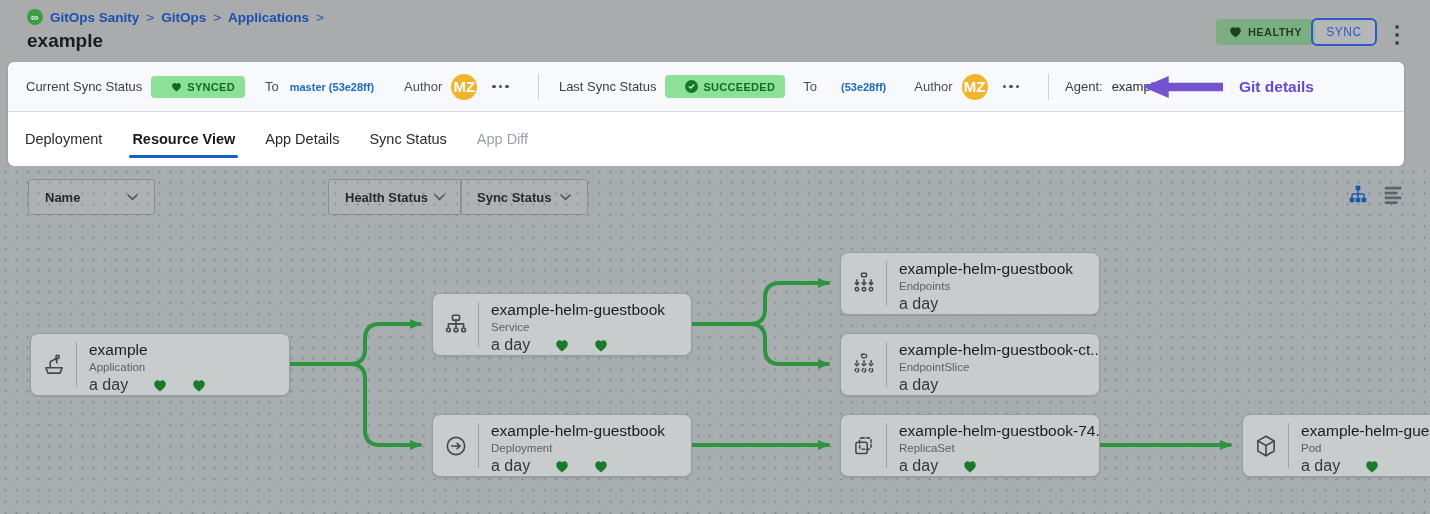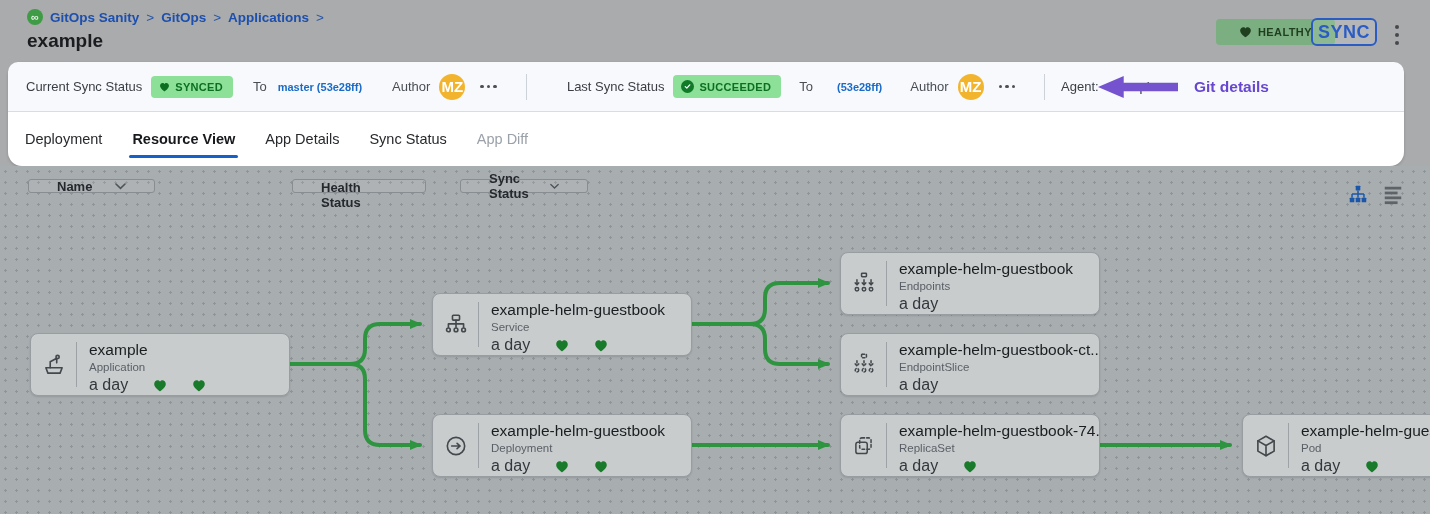--- a/index.html
+++ b/index.html
@@ -6,29 +6,29 @@
   body { font-family: "Liberation Sans", sans-serif; }
   .app { position: relative; width: 1430px; height: 514px; background: #a9abac; overflow: hidden; }
 
   
   .breadcrumb { position: absolute; left: 27px; top: 9px; display: flex; align-items: center; gap: 7px; font-size: 13.5px; font-weight: 700; color: #1c4fae; }
   .crumb { cursor: pointer; }
   .crumb-sep { font-weight: 400; color: #2a56a8; }
   .gitops-logo { width: 16px; height: 16px; border-radius: 50%; background: #3f9b45; color: #e7f2e7; font-size: 11px; line-height: 16px; text-align: center; }
   .page-title { position: absolute; left: 27px; top: 30px; font-size: 19px; font-weight: 700; color: #1a1c1f; }
 
-  .healthy-badge { position: absolute; left: 1216px; top: 19px; height: 26px; padding: 0 23px; border-radius: 4px; background: #7bae80; color: #1f3f1f; display: flex; align-items: center; gap: 6px; font-size: 11px; font-weight: 700; letter-spacing: .4px; }
-  .sync-btn { position: absolute; left: 1311px; top: 18px; width: 66px; height: 28px; border: 2px solid #2b5cc4; border-radius: 6px; background: rgba(255,255,255,.14); color: #2b5cc4; font-size: 18px; font-weight: 700; letter-spacing: .5px; display: flex; align-items: center; justify-content: center; cursor: pointer; }
+  .healthy-badge { position: absolute; left: 1216px; top: 19px; height: 26px; padding: 0 13px; border-radius: 4px; background: #7bae80; color: #1f3f1f; display: flex; align-items: center; gap: 6px; font-size: 11px; font-weight: 700; letter-spacing: .4px; }
+  .sync-btn { position: absolute; left: 1311px; top: 18px; width: 66px; height: 28px; border: 2px solid #2b5cc4; border-radius: 6px; background: rgba(255,255,255,.14); color: #2b5cc4; font-size: 12px; font-weight: 400; letter-spacing: .5px; display: flex; align-items: center; justify-content: center; cursor: pointer; }
   .kebab-v { position: absolute; left: 1393px; top: 23px; display: flex; flex-direction: column; gap: 4px; cursor: pointer; padding: 2px; }
   .kebab-v i { width: 4px; height: 4px; border-radius: 50%; background: #45494d; }
 
   
-  .panel { position: absolute; left: 8px; top: 62px; width: 1396px; height: 104px; border-radius: 14px; background: #fff; box-shadow: 0 1px 3px rgba(0,0,0,.18); }
+  .panel { position: absolute; left: 8px; top: 62px; width: 1396px; height: 104px; border-radius: 6px; background: #fff; box-shadow: 0 1px 3px rgba(0,0,0,.18); }
   .status-row { height: 50px; border-radius: 10px 10px 0 0; background: #f7f9fc; border-bottom: 1px solid #d9dde2; display: flex; align-items: center; padding-left: 10px; font-size: 13px; color: #3b3e44; white-space: nowrap; }
-  .badge-green { display: inline-flex; align-items: center; gap: 5px; background: #8ce098; color: #0b6e20; font-size: 11px; font-weight: 700; letter-spacing: .3px; padding: 5px 10px 5px 8px; border-radius: 4px; }
+  .badge-green { display: inline-flex; align-items: center; gap: 5px; background: #8ce098; color: #0b6e20; font-size: 11px; font-weight: 700; letter-spacing: .3px; padding: 5px 10px 5px 20px; border-radius: 4px; }
   .check-circle { width: 13px; height: 13px; border-radius: 50%; background: #0f7a28; display: inline-flex; align-items: center; justify-content: center; }
   .commit-link { color: #1a6bc7; font-weight: 700; font-size: 11px; cursor: pointer; }
   .muted-label { color: #4a4e54; }
   .avatar { width: 26px; height: 26px; border-radius: 50%; background: #f2b42c; color: #fff; font-size: 15px; font-weight: 700; display: inline-flex; align-items: center; justify-content: center; }
   .dots-h { display: inline-flex; gap: 3px; cursor: pointer; padding: 4px 2px; }
   .dots-h i { width: 3.5px; height: 3.5px; border-radius: 50%; background: #4c5157; }
   .vdivider { width: 1px; height: 26px; background: #ccd2d8; }
 
   .tabs { display: flex; height: 53px; padding-left: 2px; }
   .tab { position: relative; display: flex; align-items: center; padding: 0 15px; font-size: 14.5px; color: #27292c; cursor: pointer; }
@@ -37,21 +37,21 @@
   .tab.disabled { color: #9aa1a8; }
 
   
   .annot { position: absolute; display: flex; align-items: center; gap: 16px; color: #6747d1; font-size: 15.5px; font-weight: 700; }
 
   
   .graph { position: absolute; left: 0; top: 166px; width: 1430px; height: 348px;
            background-color: #a8adb0;
            background-image: radial-gradient(#8e9497 1px, transparent 1.3px);
            background-size: 11px 11px; }
-  .filter-btn { position: absolute; top: 13px; height: 14px; border: 1px solid #878d91; border-radius: 3px; background: rgba(255,255,255,.07); display: flex; align-items: center; justify-content: space-between; padding: 0 28px; font-size: 13px; font-weight: 700; color: #25292d; cursor: pointer; }
+  .filter-btn { position: absolute; top: 13px; height: 36px; border: 1px solid #878d91; border-radius: 3px; background: rgba(255,255,255,.07); display: flex; align-items: center; justify-content: space-between; padding: 0 16px; font-size: 13px; font-weight: 700; color: #25292d; cursor: pointer; }
   .view-toggle { position: absolute; top: 18px; width: 22px; height: 22px; cursor: pointer; }
 
   .edges { position: absolute; left: 0; top: 0; }
 
   .node { position: absolute; width: 260px; height: 63px; background: #c9cccd; border: 1px solid #979da1; border-radius: 8px; display: flex; align-items: stretch; box-shadow: 0 1px 2px rgba(0,0,0,.12); cursor: pointer; }
   .node-icon { width: 45px; display: flex; align-items: center; justify-content: center; color: #43484d; flex: none; }
   .node-sep { width: 1px; background: #9da2a6; margin: 8px 0; flex: none; }
   .node-body { padding: 7px 0 0 12px; overflow: hidden; }
   .node-title { font-size: 15.5px; color: #1b1e21; white-space: nowrap; }
   .node-kind { font-size: 11.5px; color: #595f66; margin-top: 2px; }
@@ -105,21 +105,21 @@
       <span class="commit-link" style="margin-left:11px">master (53e28ff)</span>
       <span class="muted-label" style="margin-left:30px">Author</span>
       <span class="avatar" style="margin-left:9px">MZ</span>
       <span class="dots-h" style="margin-left:13px">
           <i></i>
           <i></i>
           <i></i>
         </span>
       <span class="vdivider" style="margin-left:27px"></span>
 
-      <span style="margin-left:40px">Last Sync Status</span>
+      <span style="margin-left:20px">Last Sync Status</span>
       <span class="badge-green" style="margin-left:9px">
         <span class="check-circle">
           <svg width="9" height="9" viewBox="0 0 12 12">
               <path d="M3 6.2 L5.1 8.2 L9 3.8" stroke="#fff" stroke-width="1.7" fill="none" stroke-linecap="round" stroke-linejoin="round"></path>
             </svg>
         </span>
         <span>SUCCEEDED</span>
       </span>
       <span class="muted-label" style="margin-left:18px">To</span>
       <span class="commit-link" style="margin-left:24px">(53e28ff)</span>
@@ -138,36 +138,36 @@
 
     <div class="tabs">
       <div class="tab">Deployment</div>
       <div class="tab active">Resource View</div>
       <div class="tab">App Details</div>
       <div class="tab">Sync Status</div>
       <div class="tab disabled">App Diff</div>
     </div>
   </div>
 
-  <div class="annot" style="left:1098px; top:74px;text-align:center;">
+  <div class="annot" style="left:1143px; top:74px;text-align:center;">
     <svg width="80" height="26" viewBox="0 0 84 26">
         <path d="M0 13 L27 1.5 L27 8.6 L84 8.6 L84 17.4 L27 17.4 L27 24.5 Z" fill="#7553cf"></path>
       </svg>
     <span>Git details</span>
   </div>
 
   <div class="graph">
 
     <div class="filter-btn" style="left:28px; width:127px;">
       <span>Name</span>
       <svg width="11" height="7" viewBox="0 0 11 7">
           <path d="M1 1 L5.5 5.4 L10 1" stroke="#4d545a" stroke-width="1.6" fill="none" stroke-linecap="round"></path>
         </svg>
     </div>
-    <div class="filter-btn" style="left:292px; width:134px;flex-direction:column;">
+    <div class="filter-btn" style="left:328px; width:134px;">
       <span>Health Status</span>
       <svg width="11" height="7" viewBox="0 0 11 7">
           <path d="M1 1 L5.5 5.4 L10 1" stroke="#4d545a" stroke-width="1.6" fill="none" stroke-linecap="round"></path>
         </svg>
     </div>
     <div class="filter-btn" style="left:460px; width:128px;">
       <span>Sync Status</span>
       <svg width="11" height="7" viewBox="0 0 11 7">
           <path d="M1 1 L5.5 5.4 L10 1" stroke="#4d545a" stroke-width="1.6" fill="none" stroke-linecap="round"></path>
         </svg>

